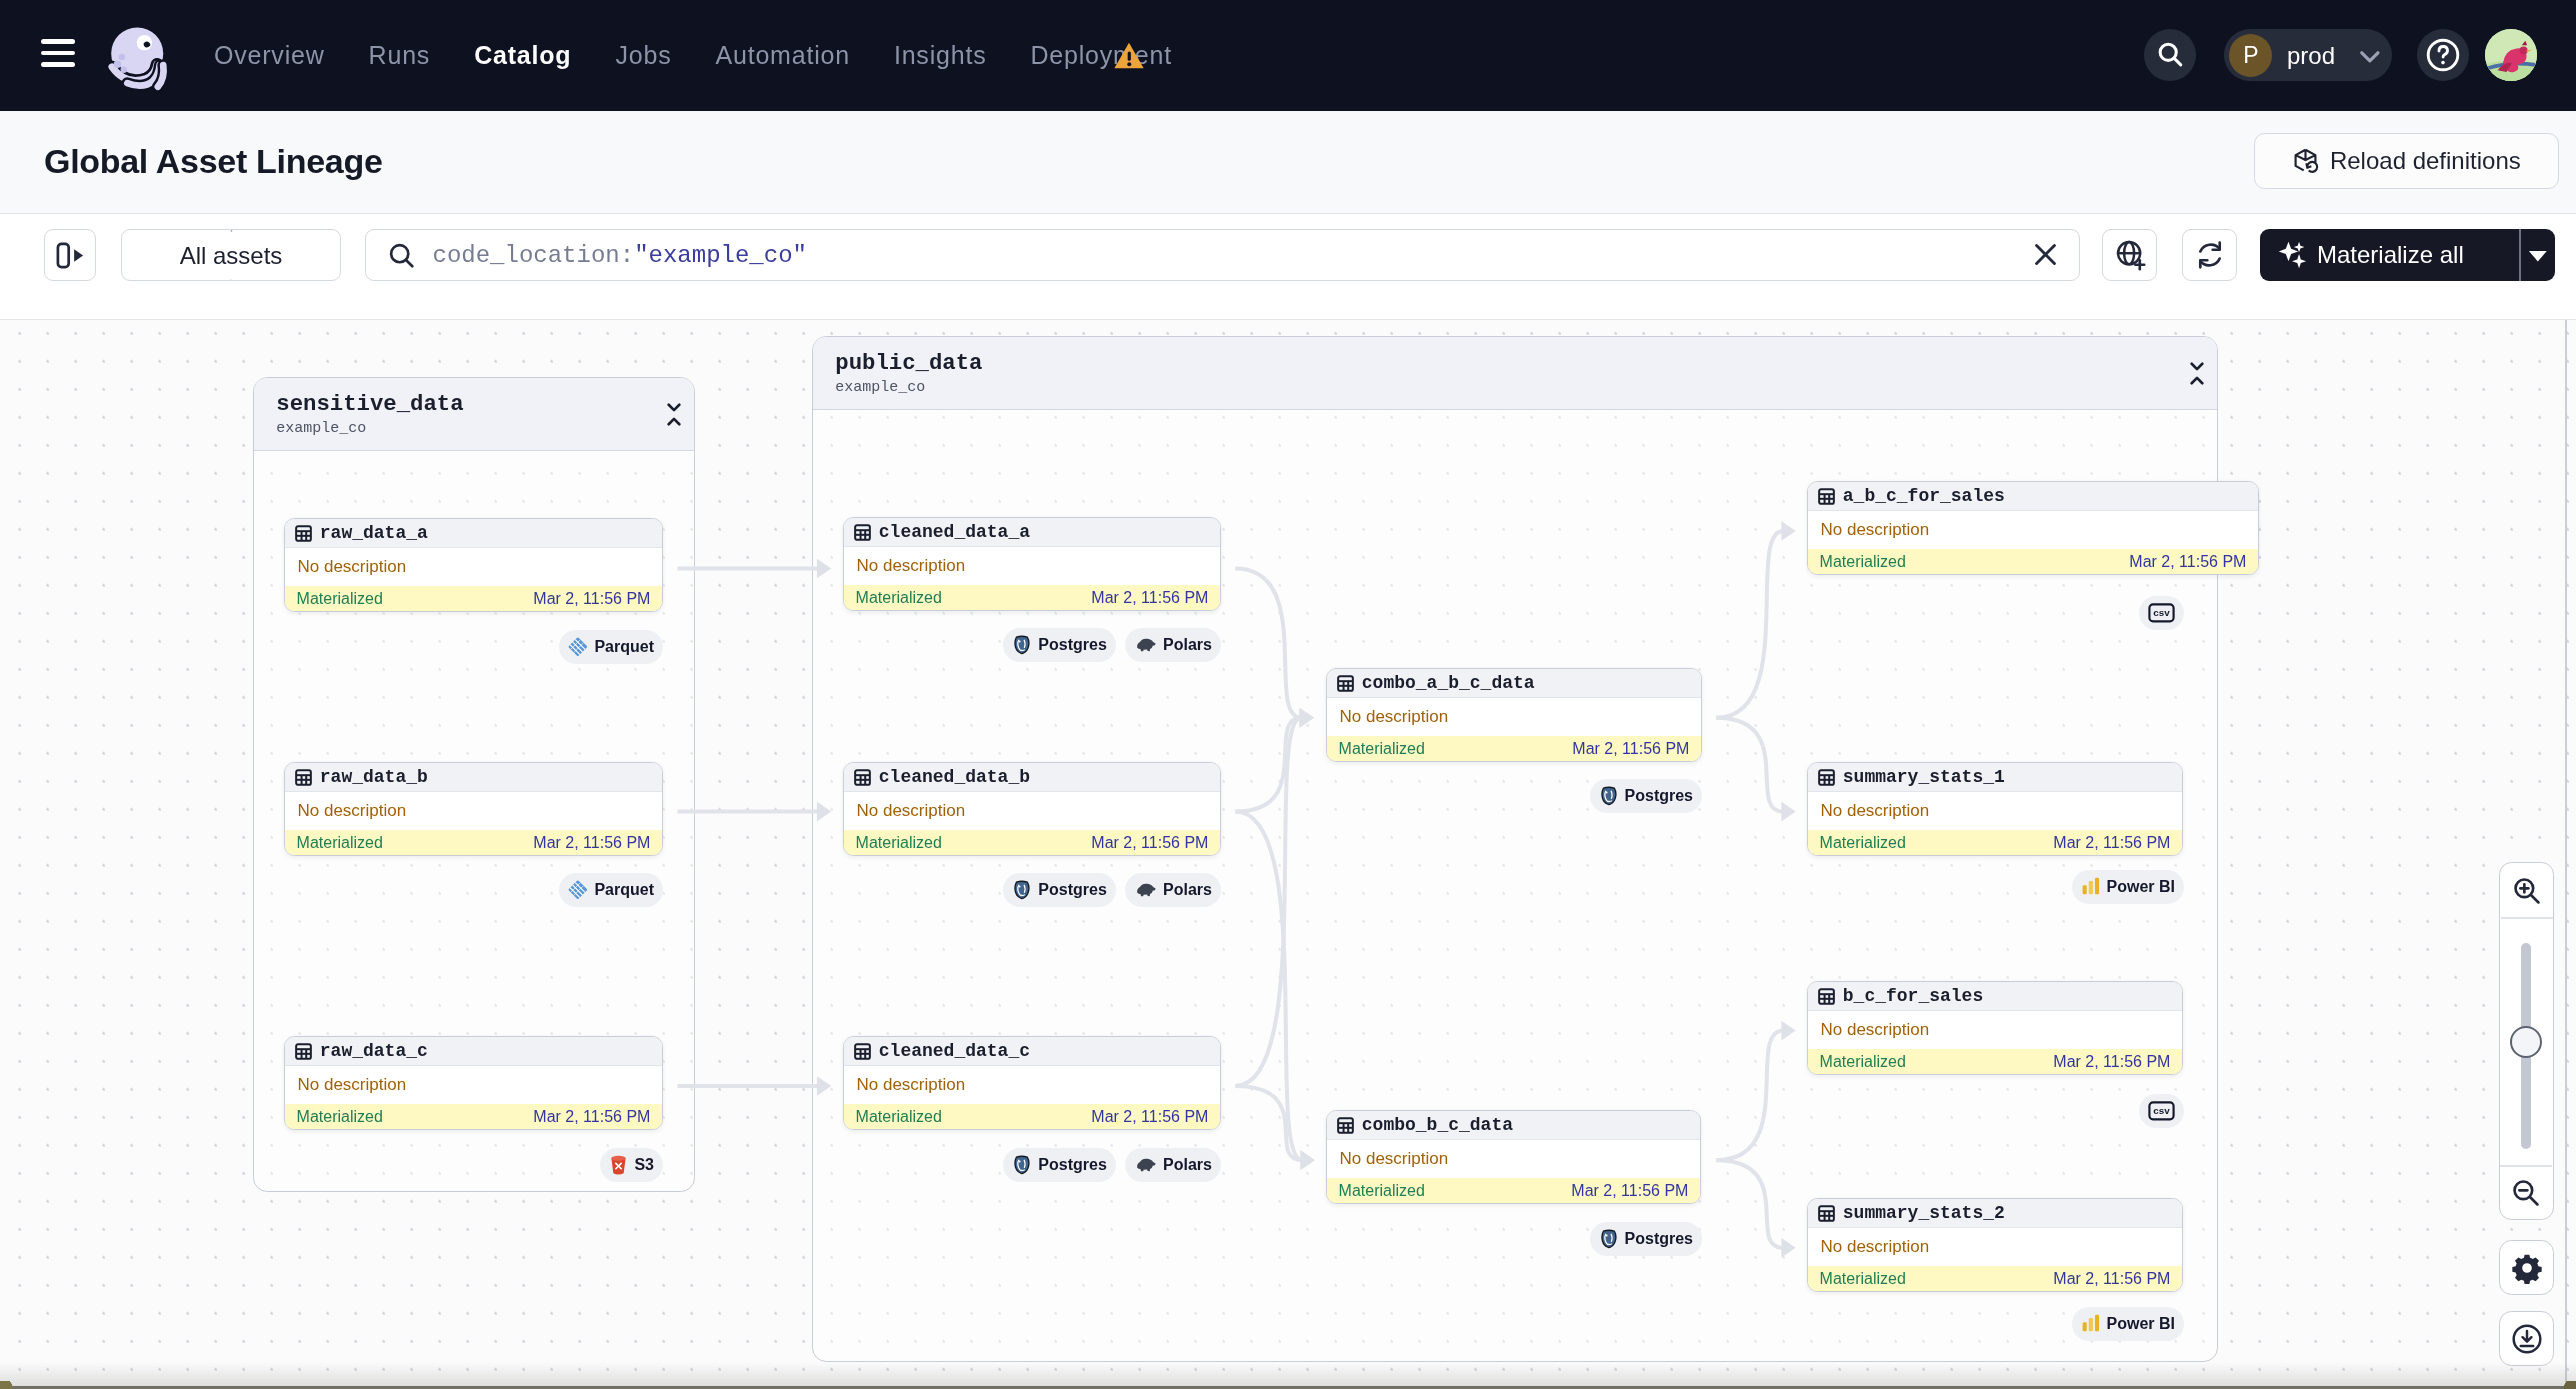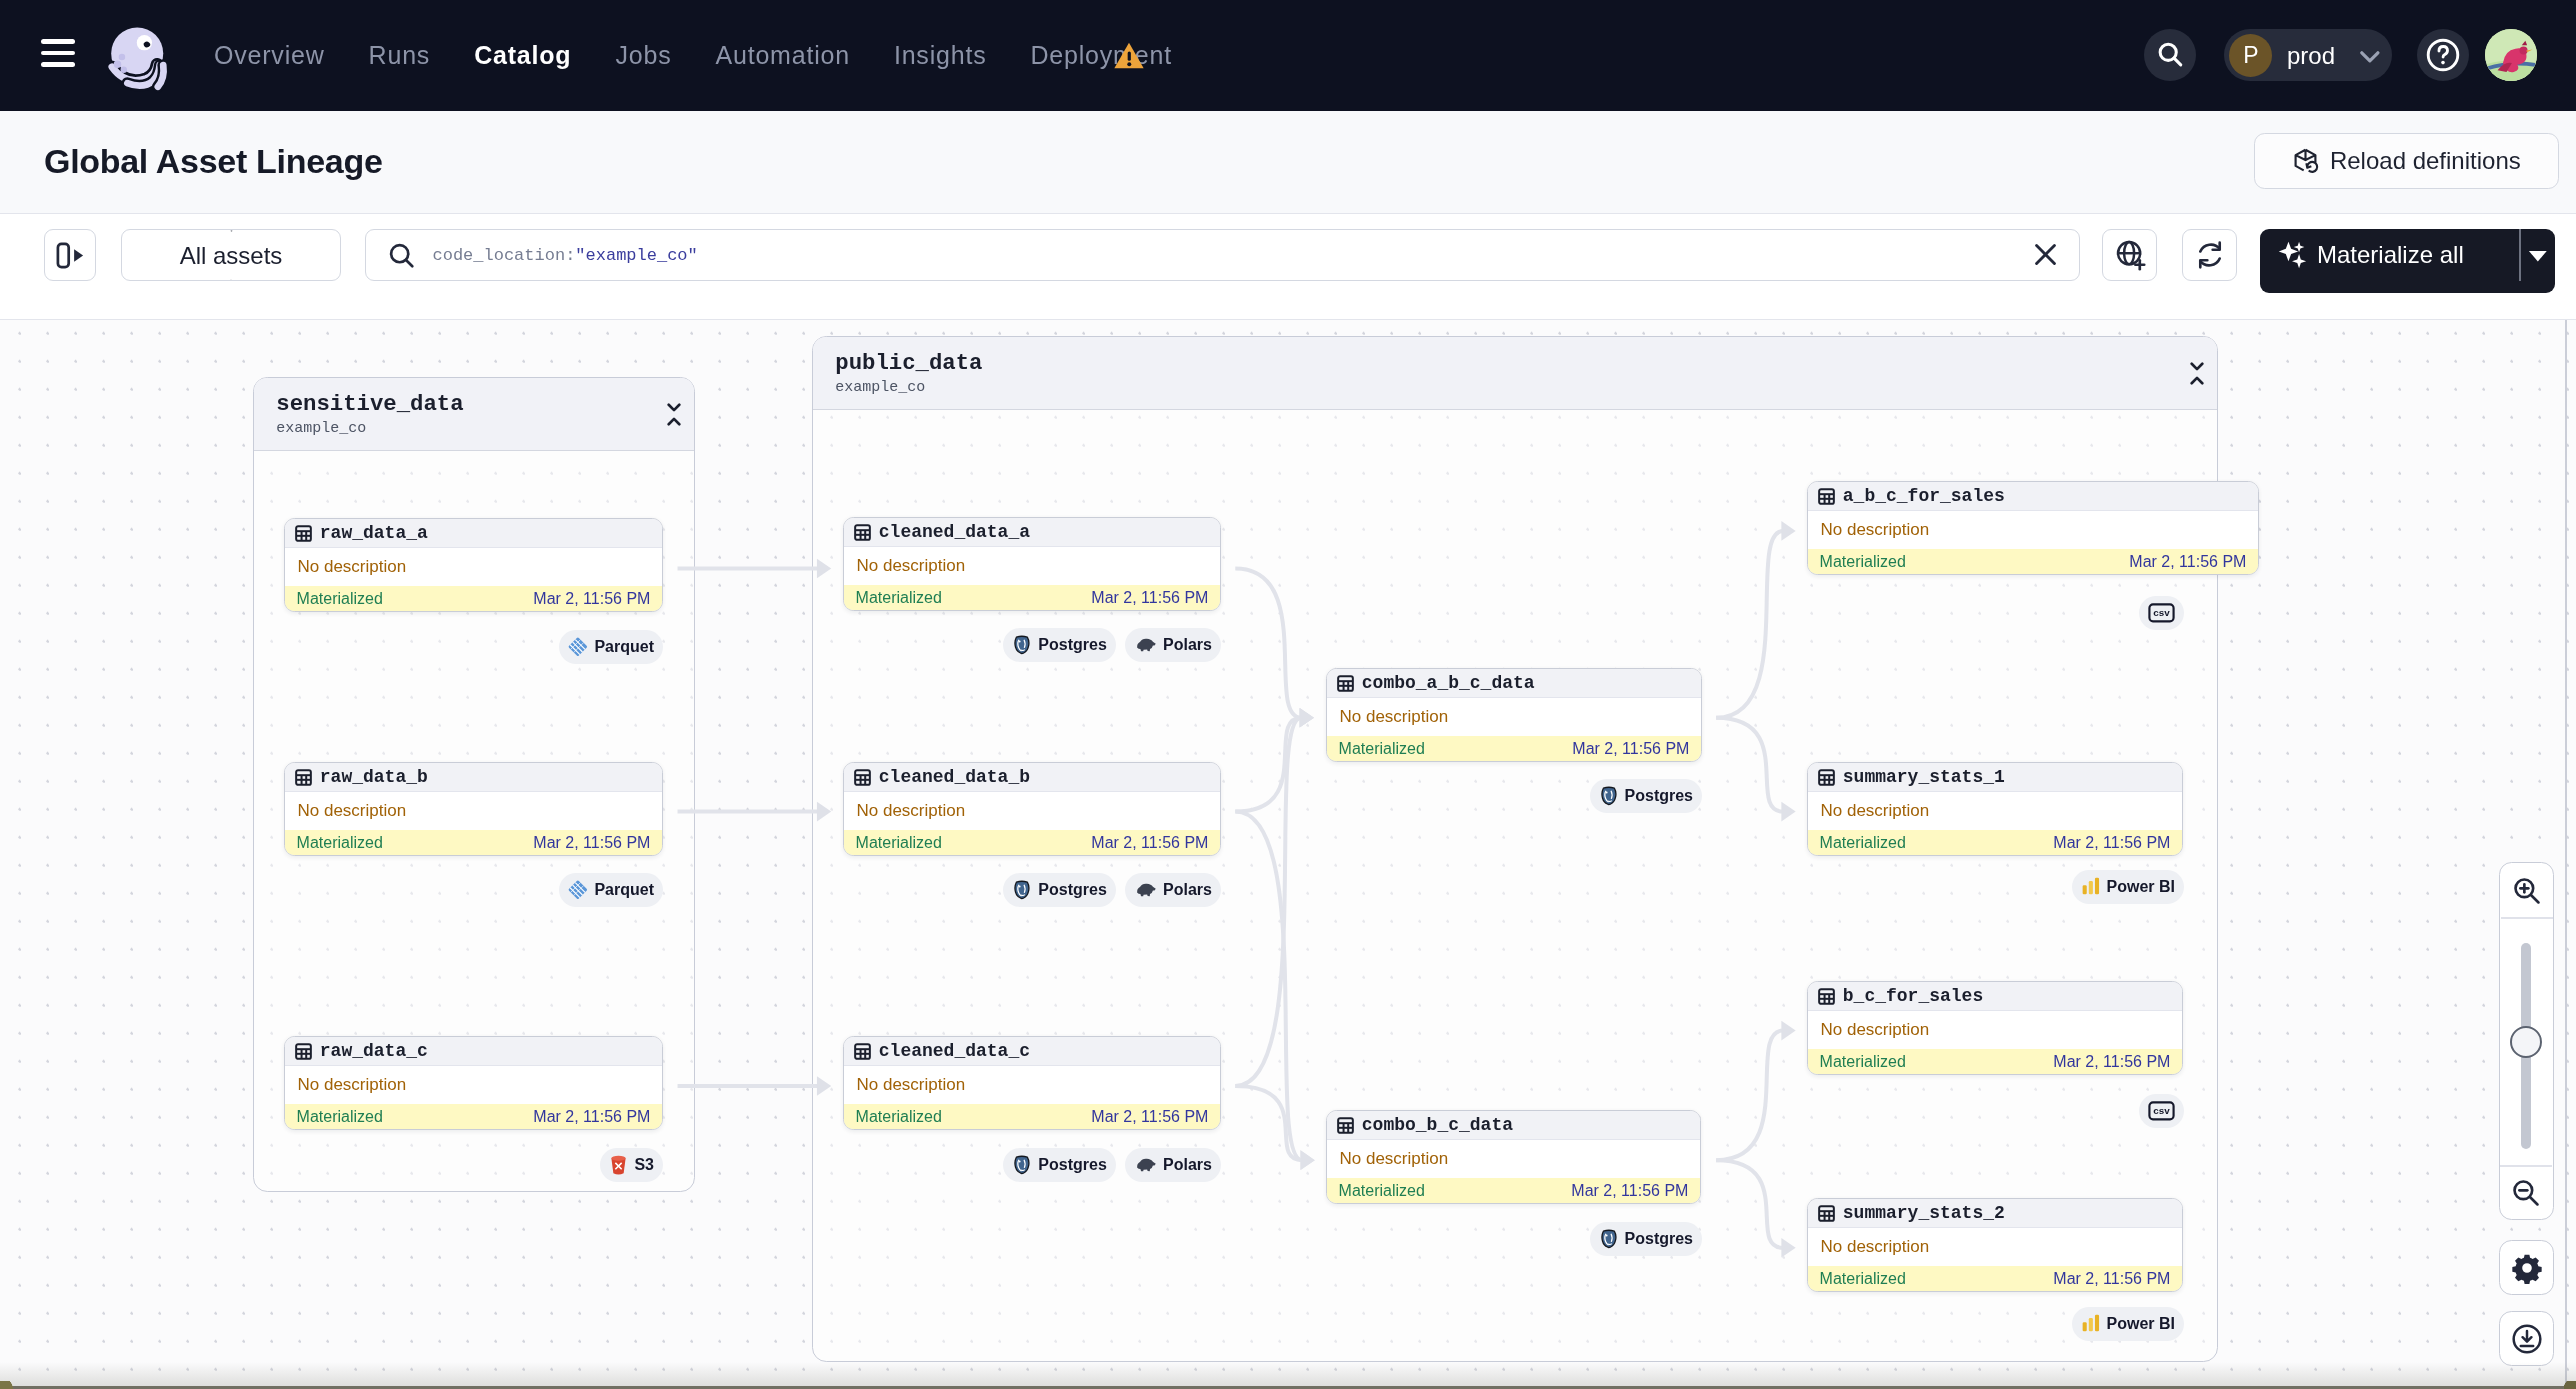--- a/index.html
+++ b/index.html
@@ -18,24 +18,24 @@
   #prodpill .ptxt { position:absolute; left:63px; top:12.5px; font-size:24px; color:#fff; }
   #avatar { position:absolute; left:2485px; top:29px; width:52px; height:52px; border-radius:50%; background:#c2e3a8; overflow:hidden; }
 
   #titlebar { position:absolute; left:0; top:111px; width:2576px; height:103px; background:#f8f9fb; border-bottom:1.8px solid #e3e5ec; }
   #titlebar h1 { position:absolute; left:44px; top:31px; font-size:34px; font-weight:700; color:#161a27; letter-spacing:-0.3px; }
   #reloadbtn { position:absolute; left:2254px; top:21.5px; width:305px; height:56px; border:1.8px solid #d4d8e1; border-radius:10.7px; background:#fcfcfd; display:flex; align-items:center; justify-content:center; gap:10.7px; font-size:24px; color:#1e2230; }
 
   #toolbar { position:absolute; left:0; top:214px; width:2576px; height:106px; background:#fff; border-bottom:1.8px solid #e3e5ec; }
   .tbtn { position:absolute; top:15px; height:52px; border:1.8px solid #d4d8e1; border-radius:9px; background:#fff; display:flex; align-items:center; justify-content:center;flex-direction:column; }
   #allassets { left:121px; width:220px; gap:9.8px; font-size:24px; color:#1b1f2e; }
-  #searchbox { position:absolute; left:365px; top:15px; width:1715px; height:52px; border:1.8px solid #d4d8e1; border-radius:9px; background:#fff; display:flex; align-items:center; font-family:"Liberation Mono",monospace; font-size:17px; }
+  #searchbox { position:absolute; left:365px; top:15px; width:1715px; height:52px; border:1.8px solid #d4d8e1; border-radius:9px; background:#fff; display:flex; align-items:center; font-family:"Liberation Mono",monospace; font-size:24px; }
   #searchbox .q1 { color:#767d92; }
   #searchbox .q2 { color:#3a3d9d; }
-  #mall { position:absolute; left:2260px; top:15px; width:295px; height:64px; background:#161925; border-radius:9px; color:#fff; font-size:24px;text-align:center; }
+  #mall { position:absolute; left:2260px; top:15px; width:295px; height:52px; background:#161925; border-radius:9px; color:#fff; font-size:24px;text-align:center; }
   #mall .divider { position:absolute; left:259px; top:0; width:1.8px; height:52px; background:#6d7280; }
 
   #canvas { position:absolute; left:0; top:320px; width:2576px; height:1069px; overflow:hidden;
     background-image: radial-gradient(circle 2.1px at 2.7px 2.7px, #d3d5dd 62%, rgba(211,213,221,0) 70%);
     background-size: 28px 28px; background-position: 17px 10.7px; background-color:#fbfbfc; }
 
   .group { position:absolute; border:1.8px solid #c8ccd8; border-radius:14.3px; background:rgba(255,255,255,0.45); }
   .ghead { position:relative; height:73px; background:#f1f2f7; border-bottom:1.8px solid #d4d7e0; border-radius:12.5px 12.5px 0 0; padding:12.5px 0 0 22.3px; font-family:"Liberation Mono",monospace; }
   .ghead .gt { font-size:22.3px; font-weight:bold; color:#1b1f2d; }
   .ghead .gs { font-size:15px; color:#4d5464; margin-top:3.6px; }

